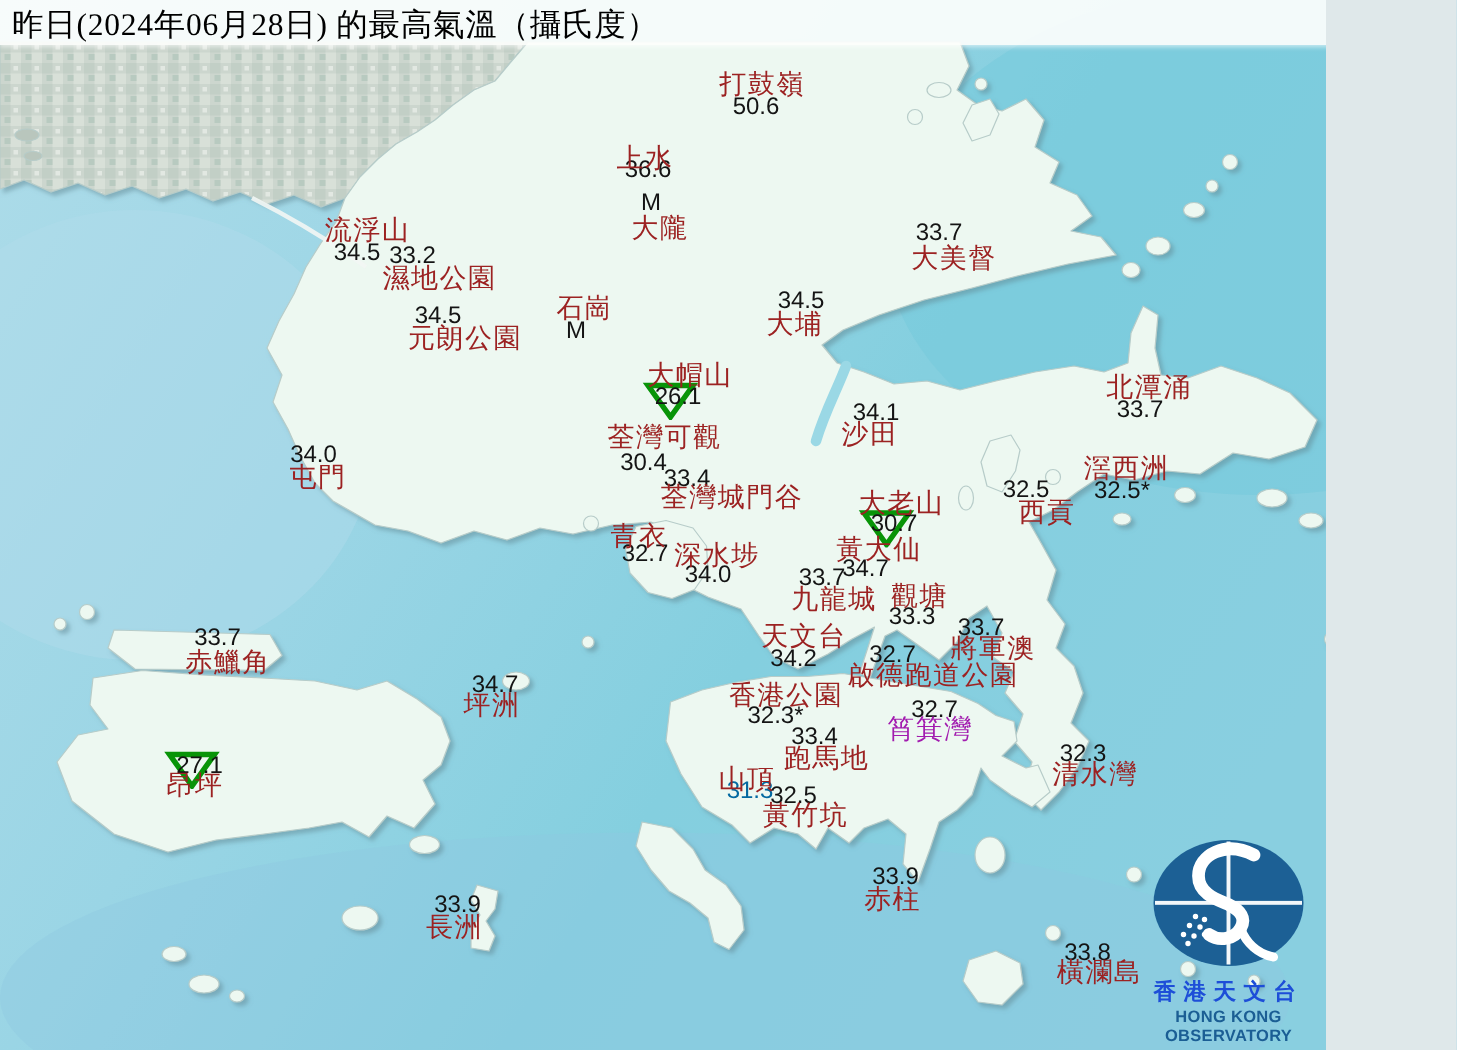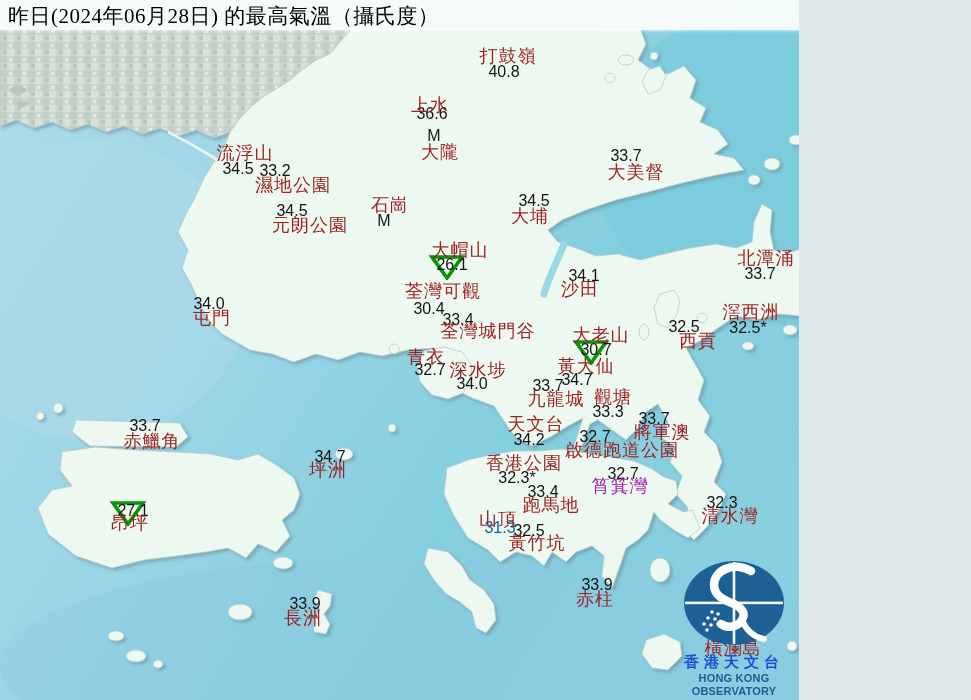--- a/index.html
+++ b/index.html
@@ -1,17 +1,17 @@
 <!DOCTYPE html>
 <html><head>
 <meta charset="utf-8">
 <style>
   html,body{margin:0;padding:0;background:#dfe8ea;}
   .stage{
-    position:relative;width:799px;height:700px;overflow:hidden;
+    position:relative;width:884px;height:700px;overflow:hidden;
     font-family:"Liberation Sans",sans-serif;background:#9ed6e6;
   }
   .map-svg{position:absolute;left:0;top:0;width:971px;height:700px;}
   .titlebar{
     position:absolute;left:0;top:0;width:971px;height:30px;
     background:rgba(253,254,252,0.92);
     box-shadow:0 1px 3px rgba(255,255,255,0.6);
   }
   .title-text{
     position:absolute;left:8px;top:2px;white-space:nowrap;
@@ -137,21 +137,21 @@
     <path d="M168,132 C196,146 222,162 244,178" stroke="#f2f6f4" stroke-width="3" fill="none" opacity="0.9"></path>
 
     <path d="M564,244 C558,260 550,274 544,294" stroke="#9ad8e5" stroke-width="7" stroke-linecap="round" fill="none"></path>
   </svg>
 
   <div class="titlebar">
     <span class="title-text">昨日(2024年06月28日) 的最高氣溫（攝氏度）</span>
   </div>
 
   <div class="stations">
-      <span class="st-value" style="left: 504px; top: 72px; color: rgb(20, 20, 20);">40.8</span>
+      <span class="st-value" style="left: 504px; top: 72px; color: rgb(20, 20, 20);">50.6</span>
       <span class="st-name" style="left: 508px; top: 56px; color: rgb(156, 34, 34);">打鼓嶺</span>
       <span class="st-value" style="left: 432px; top: 114px; color: rgb(20, 20, 20);">36.6</span>
       <span class="st-name" style="left: 430px; top: 85px; color: rgb(156, 34, 34); margin-top: 20px;">上水</span>
       <span class="st-value" style="left: 434px; top: 136px; color: rgb(20, 20, 20);">M</span>
       <span class="st-name" style="left: 440px; top: 152px; color: rgb(156, 34, 34);">大隴</span>
       <span class="st-value" style="left: 626px; top: 156px; color: rgb(20, 20, 20);">33.7</span>
       <span class="st-name" style="left: 636px; top: 172px; color: rgb(156, 34, 34);">大美督</span>
       <span class="st-value" style="left: 238px; top: 169px; color: rgb(20, 20, 20);">34.5</span>
       <span class="st-name" style="left: 245px; top: 153px; color: rgb(156, 34, 34);">流浮山</span>
       <span class="st-value" style="left: 275px; top: 171px; color: rgb(20, 20, 20);">33.2</span>

